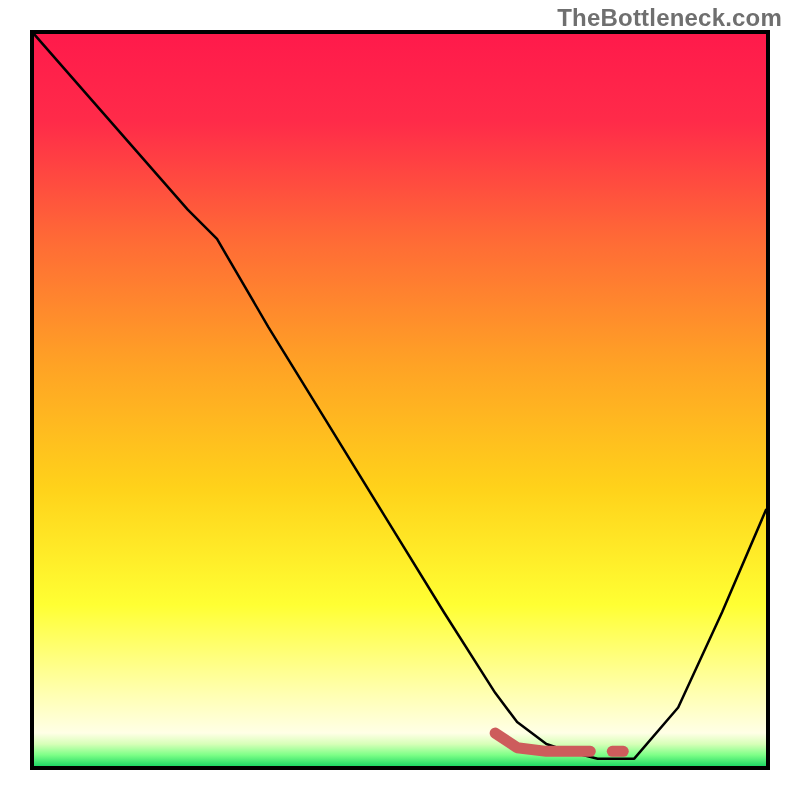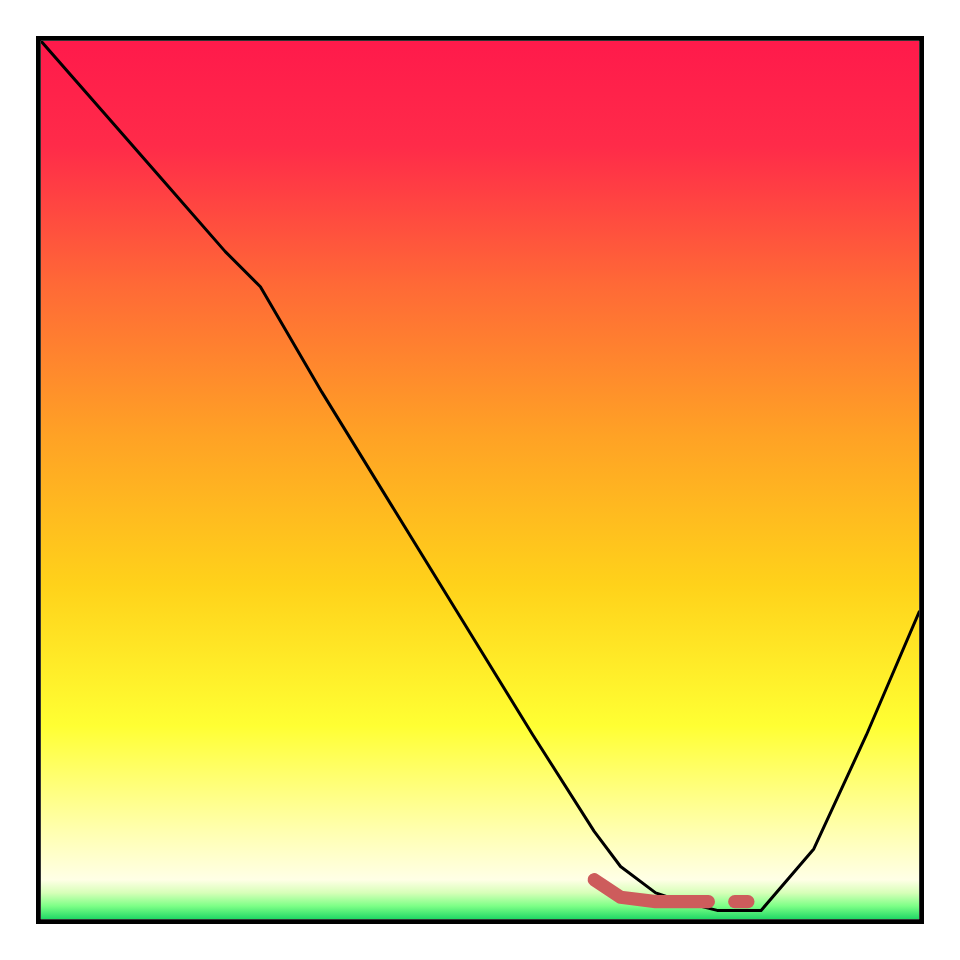--- a/index.html
+++ b/index.html
@@ -49,20 +49,21 @@
     top: 0;
     width: 100%;
     height: 100%;
     display: block;
   }
 </style>
 </head>
 <body>
 
 <div class="stage">
+  <div class="watermark">TheBottleneck.com</div>
 
   <div class="plot-frame">
     <div class="plot-inner">
       <svg class="bg" viewBox="0 0 100 100" preserveAspectRatio="none">
         <defs>
           <linearGradient id="grad" x1="0" y1="0" x2="0" y2="1">
               <stop offset="0%" stop-color="#ff1a4b"></stop>
               <stop offset="12%" stop-color="#ff2b49"></stop>
               <stop offset="28.000000000000004%" stop-color="#ff6a36"></stop>
               <stop offset="45%" stop-color="#ffa225"></stop>

